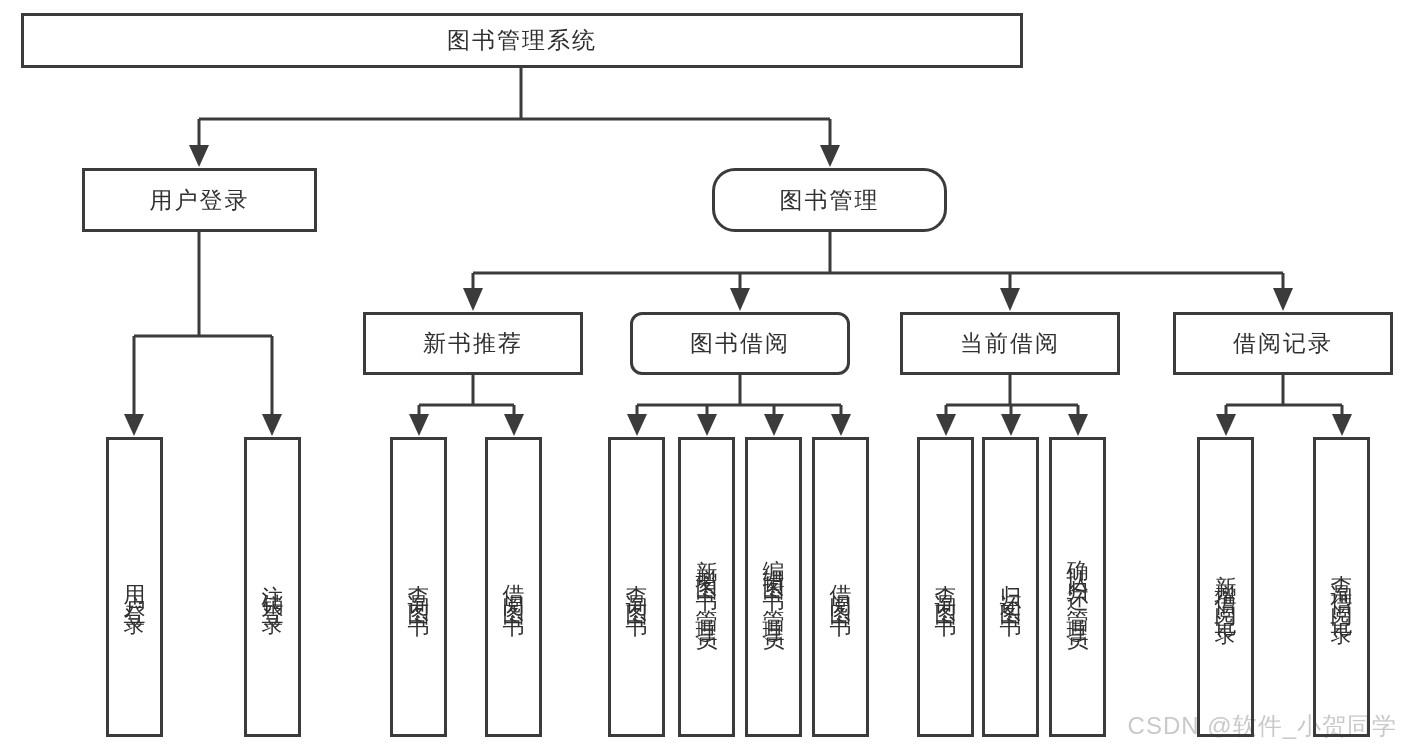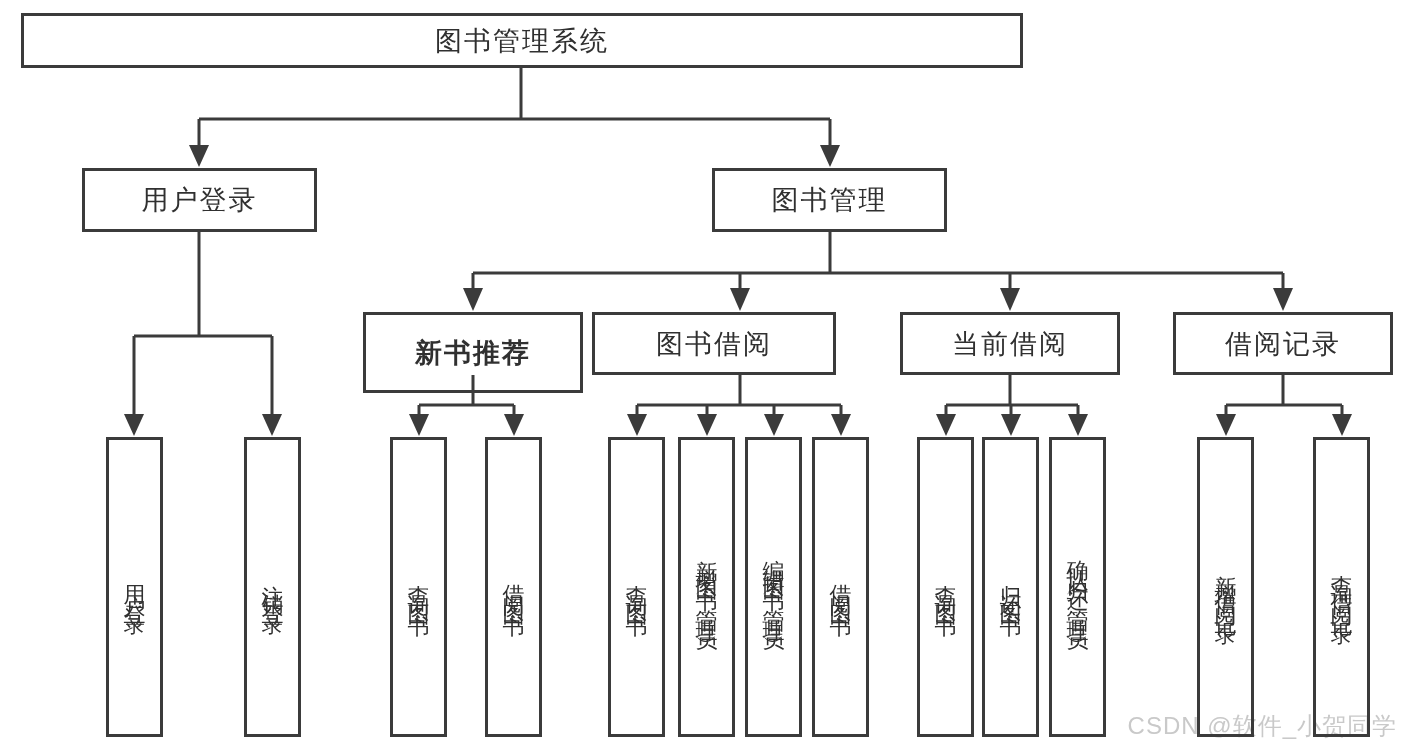--- a/index.html
+++ b/index.html
@@ -43,21 +43,21 @@
     z-index:3;
     box-sizing:border-box;
     border:3px solid var(--line);
     background:transparent;
     color:var(--text);
     display:flex;
     align-items:center;
     justify-content:center;
   }
   .hbox{
-    font-size:27px;
+    font-size:23px;
     letter-spacing:2px;
     white-space:nowrap;
   }
   .vbox{
     writing-mode:vertical-rl;
     text-orientation:mixed;
     font-size:22px;
     letter-spacing:10px;
     line-height:1.1;
   }
@@ -113,28 +113,28 @@
     </g>
   </svg>
 
   <div class="node hbox" style="left:21px;top:13px;width:1002px;height:55px;">
     <span>图书管理系统</span>
   </div>
 
   <div class="node hbox" style="left:82px;top:168px;width:235px;height:64px;">
     <span>用户登录</span>
   </div>
-  <div class="node hbox" style="left:712px;top:168px;width:235px;height:64px;">
+  <div class="node hbox" style="left:712px;top:168px;width:235px;height:64px;border-radius:23px;">
     <span>图书管理</span>
   </div>
 
-  <div class="node hbox" style="left:363px;top:312px;width:220px;height:81px;font-weight:bold;">
+  <div class="node hbox" style="left:363px;top:312px;width:220px;height:63px;">
     <span>新书推荐</span>
   </div>
-  <div class="node hbox" style="left:592px;top:312px;width:244px;height:63px;">
+  <div class="node hbox" style="left:630px;top:312px;width:220px;height:63px;border-radius:12px;">
     <span>图书借阅</span>
   </div>
   <div class="node hbox" style="left:1173px;top:312px;width:220px;height:63px;">
     <span>借阅记录</span>
   </div>
   <div class="node hbox" style="left:900px;top:312px;width:220px;height:63px;">
     <span>当前借阅</span>
   </div>
 
   <div class="node vbox" style="left:106px;top:437px;width:57px;height:300px;">

